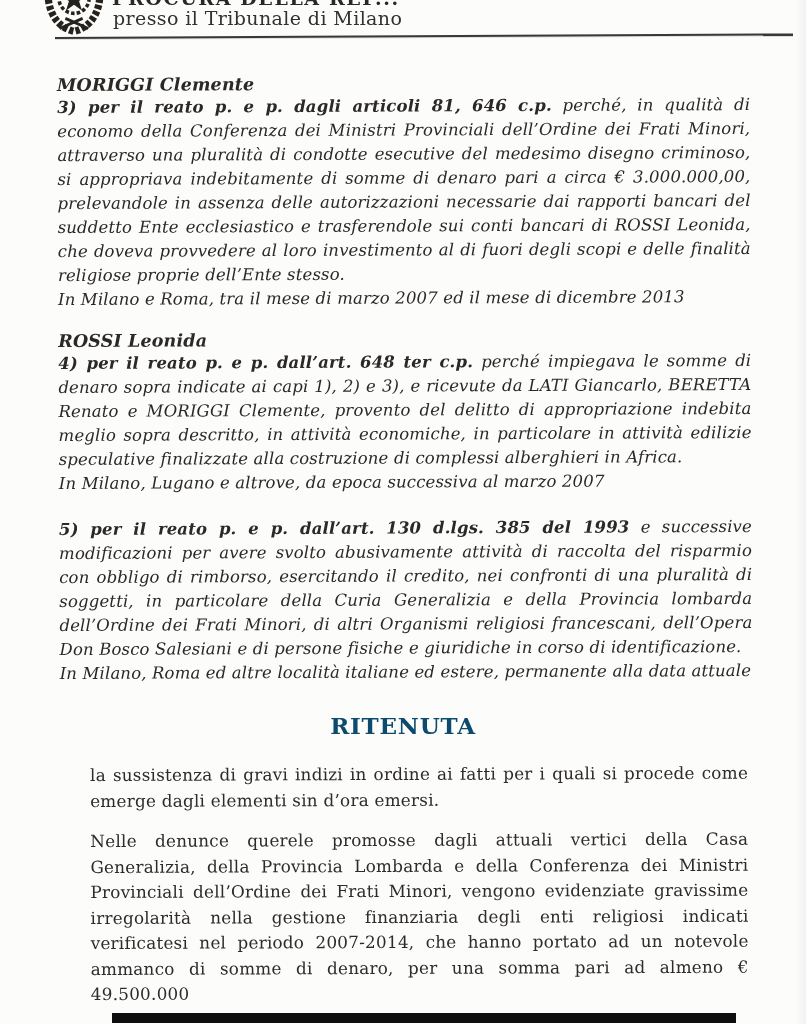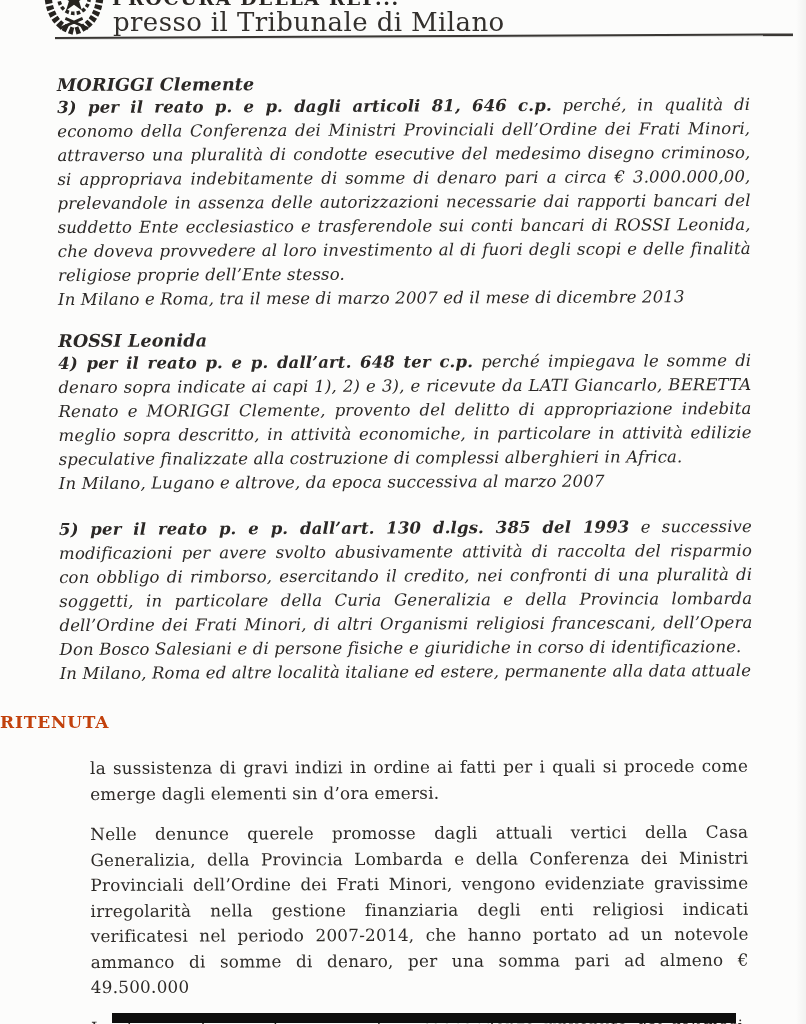--- a/index.html
+++ b/index.html
@@ -30,21 +30,21 @@
     position:absolute;left:112px;top:0;height:9px;width:420px;
     overflow:hidden;
   }
   .masthead-clip .masthead-text{
     display:block;margin-top:-13px;
     font-weight:bold;font-size:19px;letter-spacing:1.6px;color:#2a2724;
     white-space:nowrap;
   }
   .office-line{
     position:absolute;left:113px;top:7px;
-    font-size:26px;letter-spacing:0.4px;color:#33302d;
+    font-size:19px;letter-spacing:0.4px;color:#33302d;
     white-space:nowrap;
   }
   .head-rule{
     position:absolute;left:55px;top:37px;width:738px;height:2px;
     background:#3a3734;
     transform:rotate(-0.28deg);transform-origin:left center;
     box-shadow:0 1px 0 rgba(0,0,0,0.12);
   }
 
   
@@ -62,22 +62,23 @@
     margin:0;text-align:justify;
   }
   .charge-lead{font-weight:bold;}
   .location-line{margin:0;}
   .charge-gap-a{height:18px;}
   .charge-gap-b{height:22px;}
 
   
   .ritenuta-heading{
     margin:26px 0 0 0;
-    font-weight:bold;font-size:17px;letter-spacing:0.8px;
-    color:#c2410c;font-style:normal;
+    text-align:center;
+    font-weight:bold;font-size:23px;letter-spacing:0.8px;
+    color:#0c4a6e;font-style:normal;
   }
   .ritenuta-body{
     margin:24px 58px 0 90px;
     font-size:16.8px;line-height:25.5px;letter-spacing:0.25px;
     color:#2e2b28;
     transform:rotate(-0.2deg);transform-origin:left top;
   }
   .ritenuta-body p{
     margin:0 0 15px 0;text-align:justify;
   }

